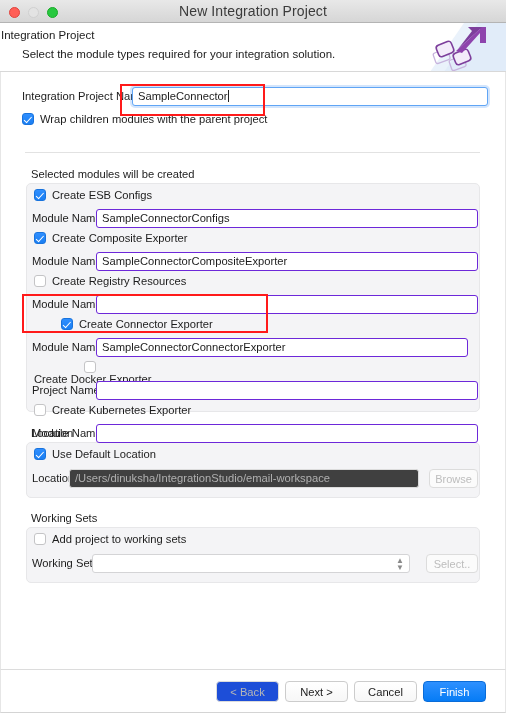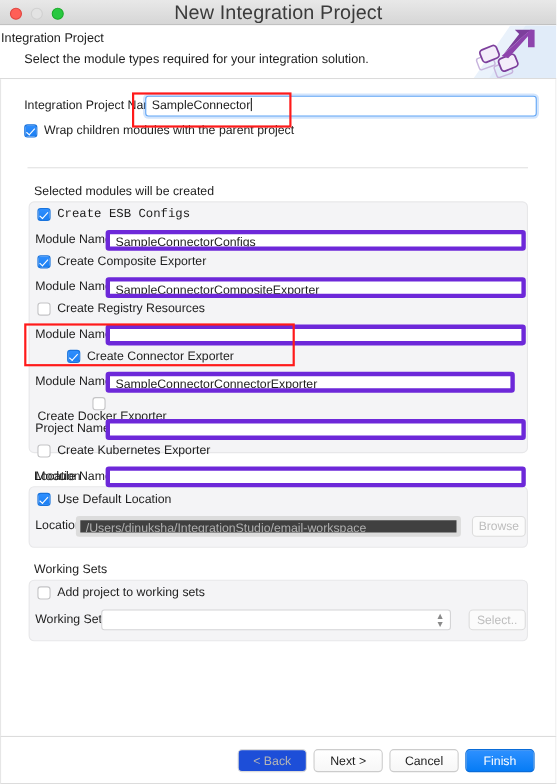--- a/index.html
+++ b/index.html
@@ -30,21 +30,21 @@
   .traffic {
     position: absolute; left: 9px; top: 7px;
     display: flex; gap: 8px;
   }
   .light { width: 11px; height: 11px; border-radius: 50%; }
   .light.close  { background: #ff5f57; border: 0.5px solid #e0443e; }
   .light.min    { background: #e3e3e3; border: 0.5px solid #d0d0d0; }
   .light.zoom   { background: #28c840; border: 0.5px solid #1aab29; }
   .title-text {
     width: 100%; text-align: center;
-    font-size: 18px; color: #3b3b3b;
+    font-size: 14px; color: #3b3b3b;
     font-weight: 400;
     letter-spacing: 0.1px;
   }
 
   
   .header {
     position: absolute; top: 23px; left: 0;
     width: 506px; height: 49px;
     background: #ffffff;
     border-bottom: 1px solid #d8d8d8;
@@ -74,21 +74,21 @@
   }
 
   .row { position: absolute; display: flex; align-items: center; }
 
   .lbl {
     font-size: 11.2px; color: #1c1c1c;
     white-space: nowrap;
   }
 
   .tfield {
-    border: 4px solid #6d28d9;
+    border: 1px solid #6d28d9;
     border-radius: 3px;
     background: #ffffff;
     font-size: 11.2px;
     color: #1c1c1c;
     height: 19px;
     line-height: 17px;
     padding: 0 5px;
     white-space: nowrap; overflow: hidden;
   }
   .tfield.focused {
@@ -255,21 +255,21 @@
     <div class="row" style="left:21px; top:41px;">
       <span class="cb on"></span>
       <span class="lbl">Wrap children modules with the parent project</span>
     </div>
 
     <div class="divider" style="left:24px; top:80px; width:455px;"></div>
 
     <div class="group-label" style="left:30px; top:96px;">Selected modules will be created</div>
     <div class="groupbox" style="left:25px; top:111px; width:454px; height:229px;"></div>
 
-    <div class="row" style="left:33px; top:117px; z-index:5;font-family:Liberation Mono, monospace;">
+    <div class="row" style="left:33px; top:117px; z-index:5;">
       <span class="cb on"></span>
       <span class="lbl">Create ESB Configs</span>
     </div>
     <div class="row" style="left:31px; top:140px; z-index:5;">
       <span class="lbl">Module Name</span>
     </div>
     <div class="tfield" style="position:absolute; left:95px; top:137px; width:382px; z-index:5;">
       <span>SampleConnectorConfigs</span>
     </div>
 

